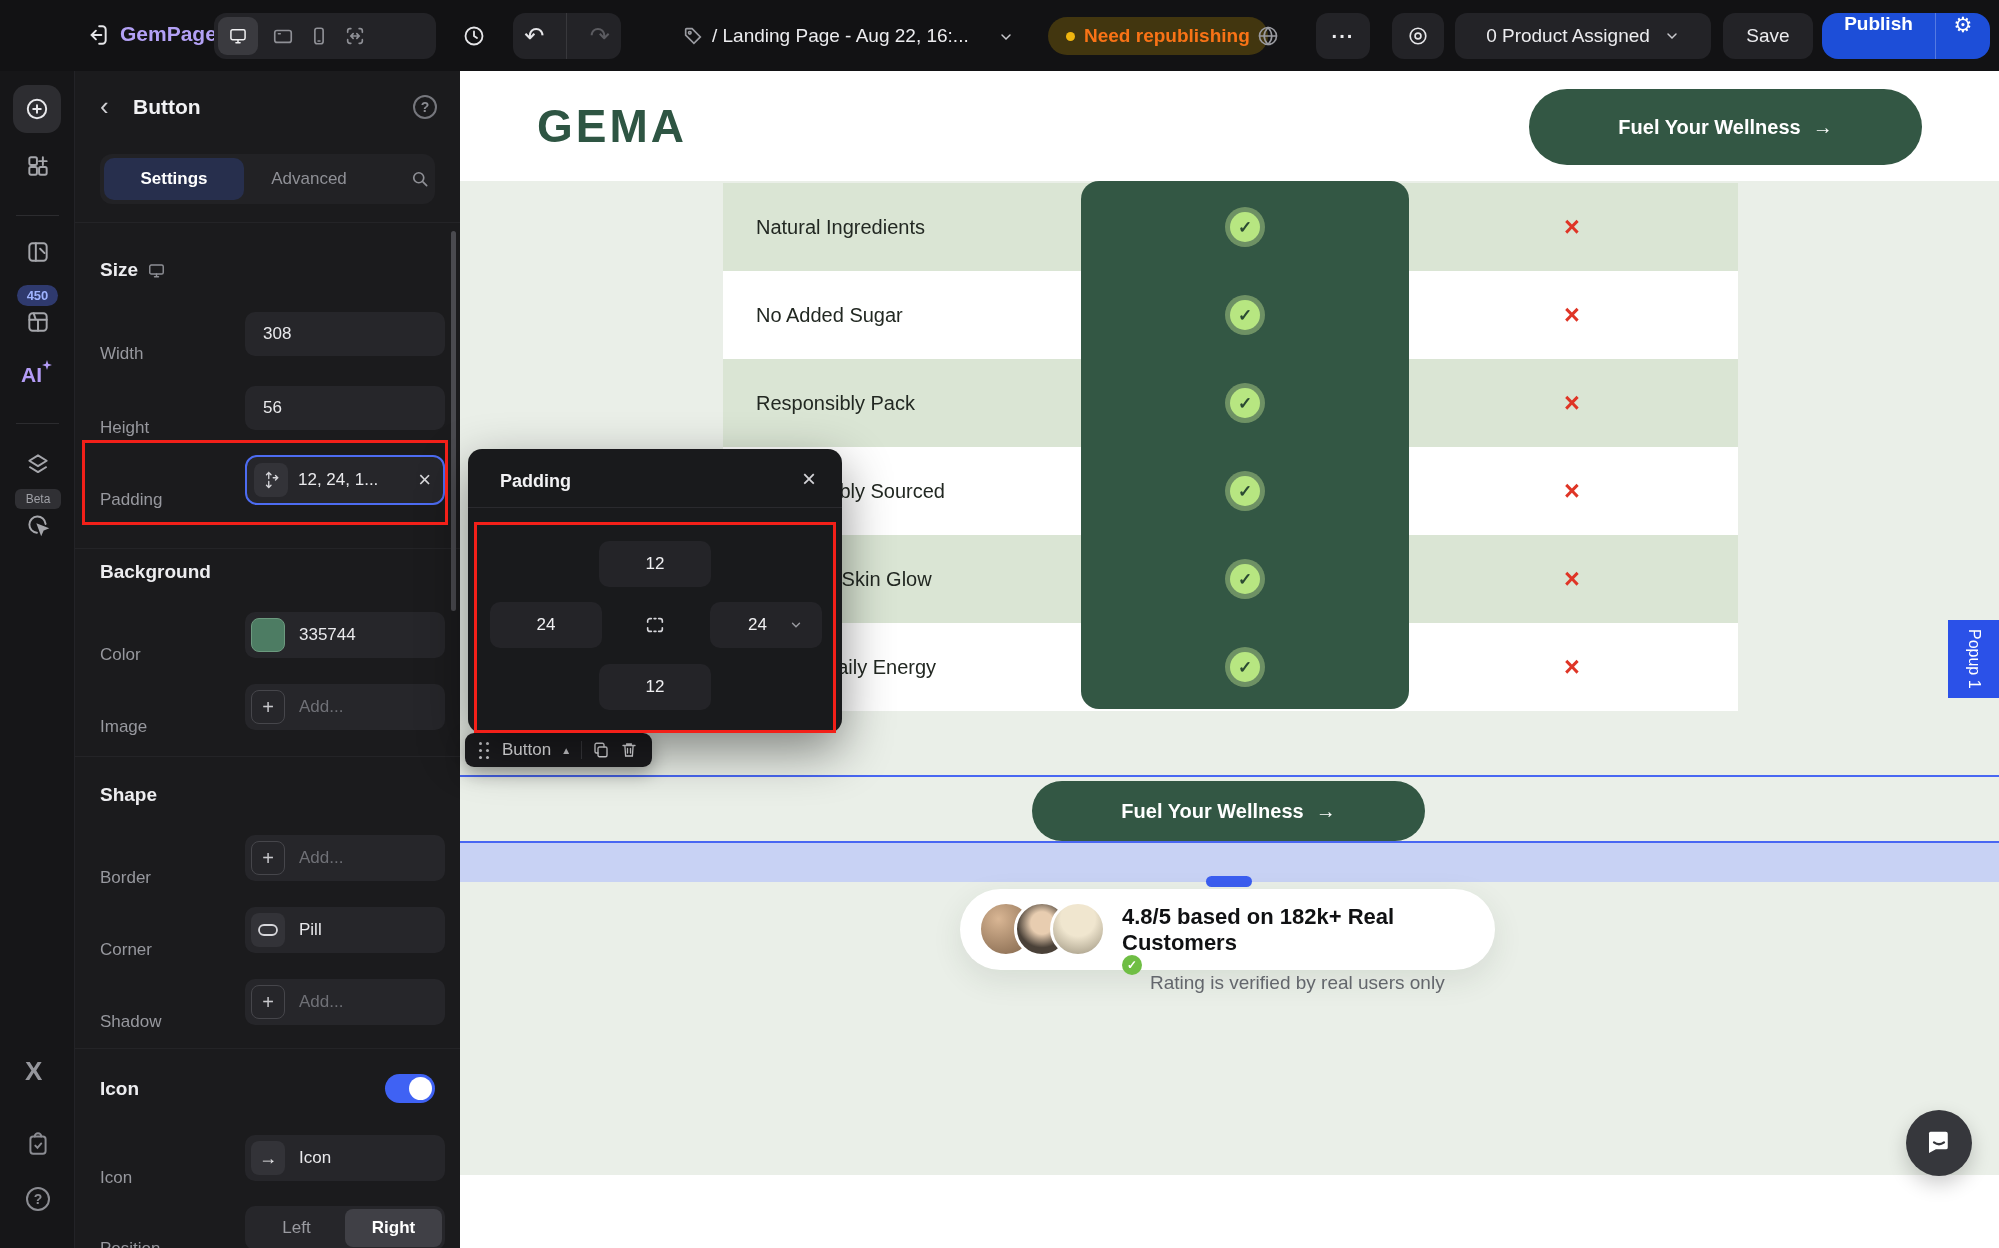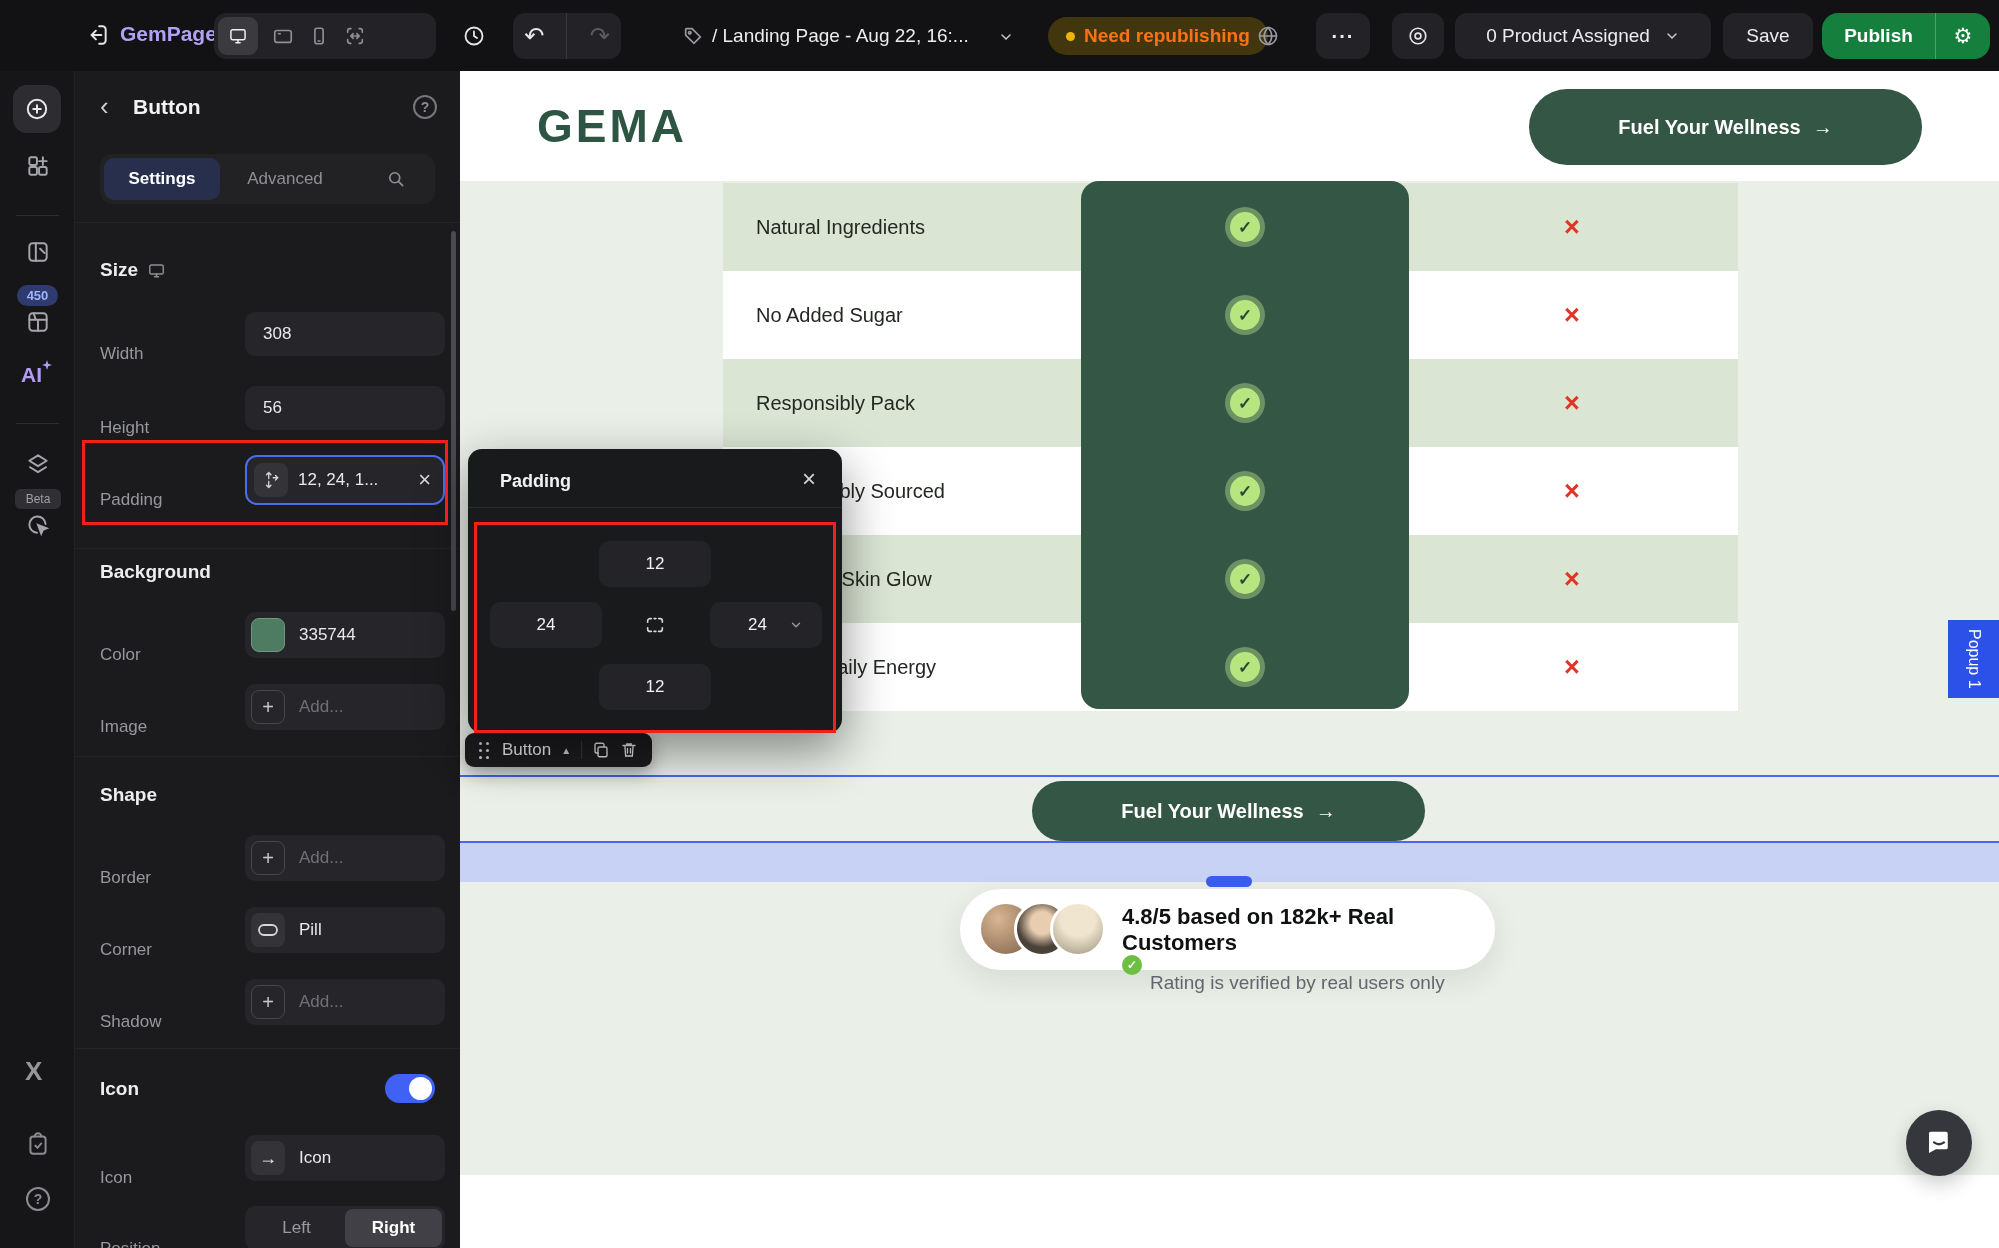--- a/index.html
+++ b/index.html
@@ -208,21 +208,21 @@
 <div id="panel" class="abs">
 
   <span class="abs" style="left:25px;top:22px;color:#cfcfd3;font-size:26px;line-height:26px;">‹</span>
   <span class="abs" style="left:58px;top:24px;color:#f2f2f4;font-size:21px;font-weight:700;">Button</span>
   <span class="abs" style="left:338px;top:24px;width:24px;height:24px;border-radius:50%;border:2px solid #76777d;color:#8b8c92;
                font-size:14px;font-weight:700;display:flex;align-items:center;justify-content:center;">
     <span>?</span>
   </span>
 
   <div class="abs" style="left:25px;top:83px;width:335px;height:50px;background:#222225;border-radius:12px;display:flex;align-items:center;padding:4px;">
-    <div style="width:116px;height:42px;background:#272f4d;border-radius:10px;display:flex;align-items:center;justify-content:center;">
+    <div style="width:140px;height:42px;background:#272f4d;border-radius:10px;display:flex;align-items:center;justify-content:center;">
       <span style="color:#fff;font-size:17px;font-weight:600;">Settings</span>
     </div>
     <div style="width:130px;height:42px;display:flex;align-items:center;justify-content:center;">
       <span style="color:#8f9096;font-size:17px;">Advanced</span>
     </div>
     <svg width="20" height="20" viewBox="0 0 24 24" fill="none" stroke="#8f9096" stroke-width="2" stroke-linecap="round" style="margin-left:36px;">
         <circle cx="10.5" cy="10.5" r="6"></circle>
         <path d="M15.5 15.5L20 20"></path>
       </svg>
   </div>
@@ -421,20 +421,20 @@
   </div>
   <div class="abs tb-btn" style="left:1455px;top:13px;width:256px;height:46px;gap:14px;font-size:19px;">
     <span>0 Product Assigned</span>
     <svg width="16" height="16" viewBox="0 0 24 24" fill="none" stroke="#c9c9cd" stroke-width="2.2" stroke-linecap="round">
         <path d="M6 9l6 6 6-6"></path>
       </svg>
   </div>
   <div class="abs tb-btn" style="left:1723px;top:13px;width:90px;height:46px;font-size:19px;">
     <span>Save</span>
   </div>
-  <div class="abs" style="left:1822px;top:13px;width:168px;height:46px;border-radius:16px;background:#15803d;display:flex;align-items:center;">
+  <div class="abs" style="left:1822px;top:13px;width:168px;height:46px;border-radius:16px;background:#1d4ed8;display:flex;">
     <span style="flex:1;text-align:center;color:#fff;font-size:19px;font-weight:600;">Publish</span>
     <span style="width:1px;height:46px;background:rgba(255,255,255,.25);"></span>
     <span style="width:54px;text-align:center;color:#fff;font-size:21px;">
       <span>⚙</span>
     </span>
   </div>
 </div>
 
 </body></html>

